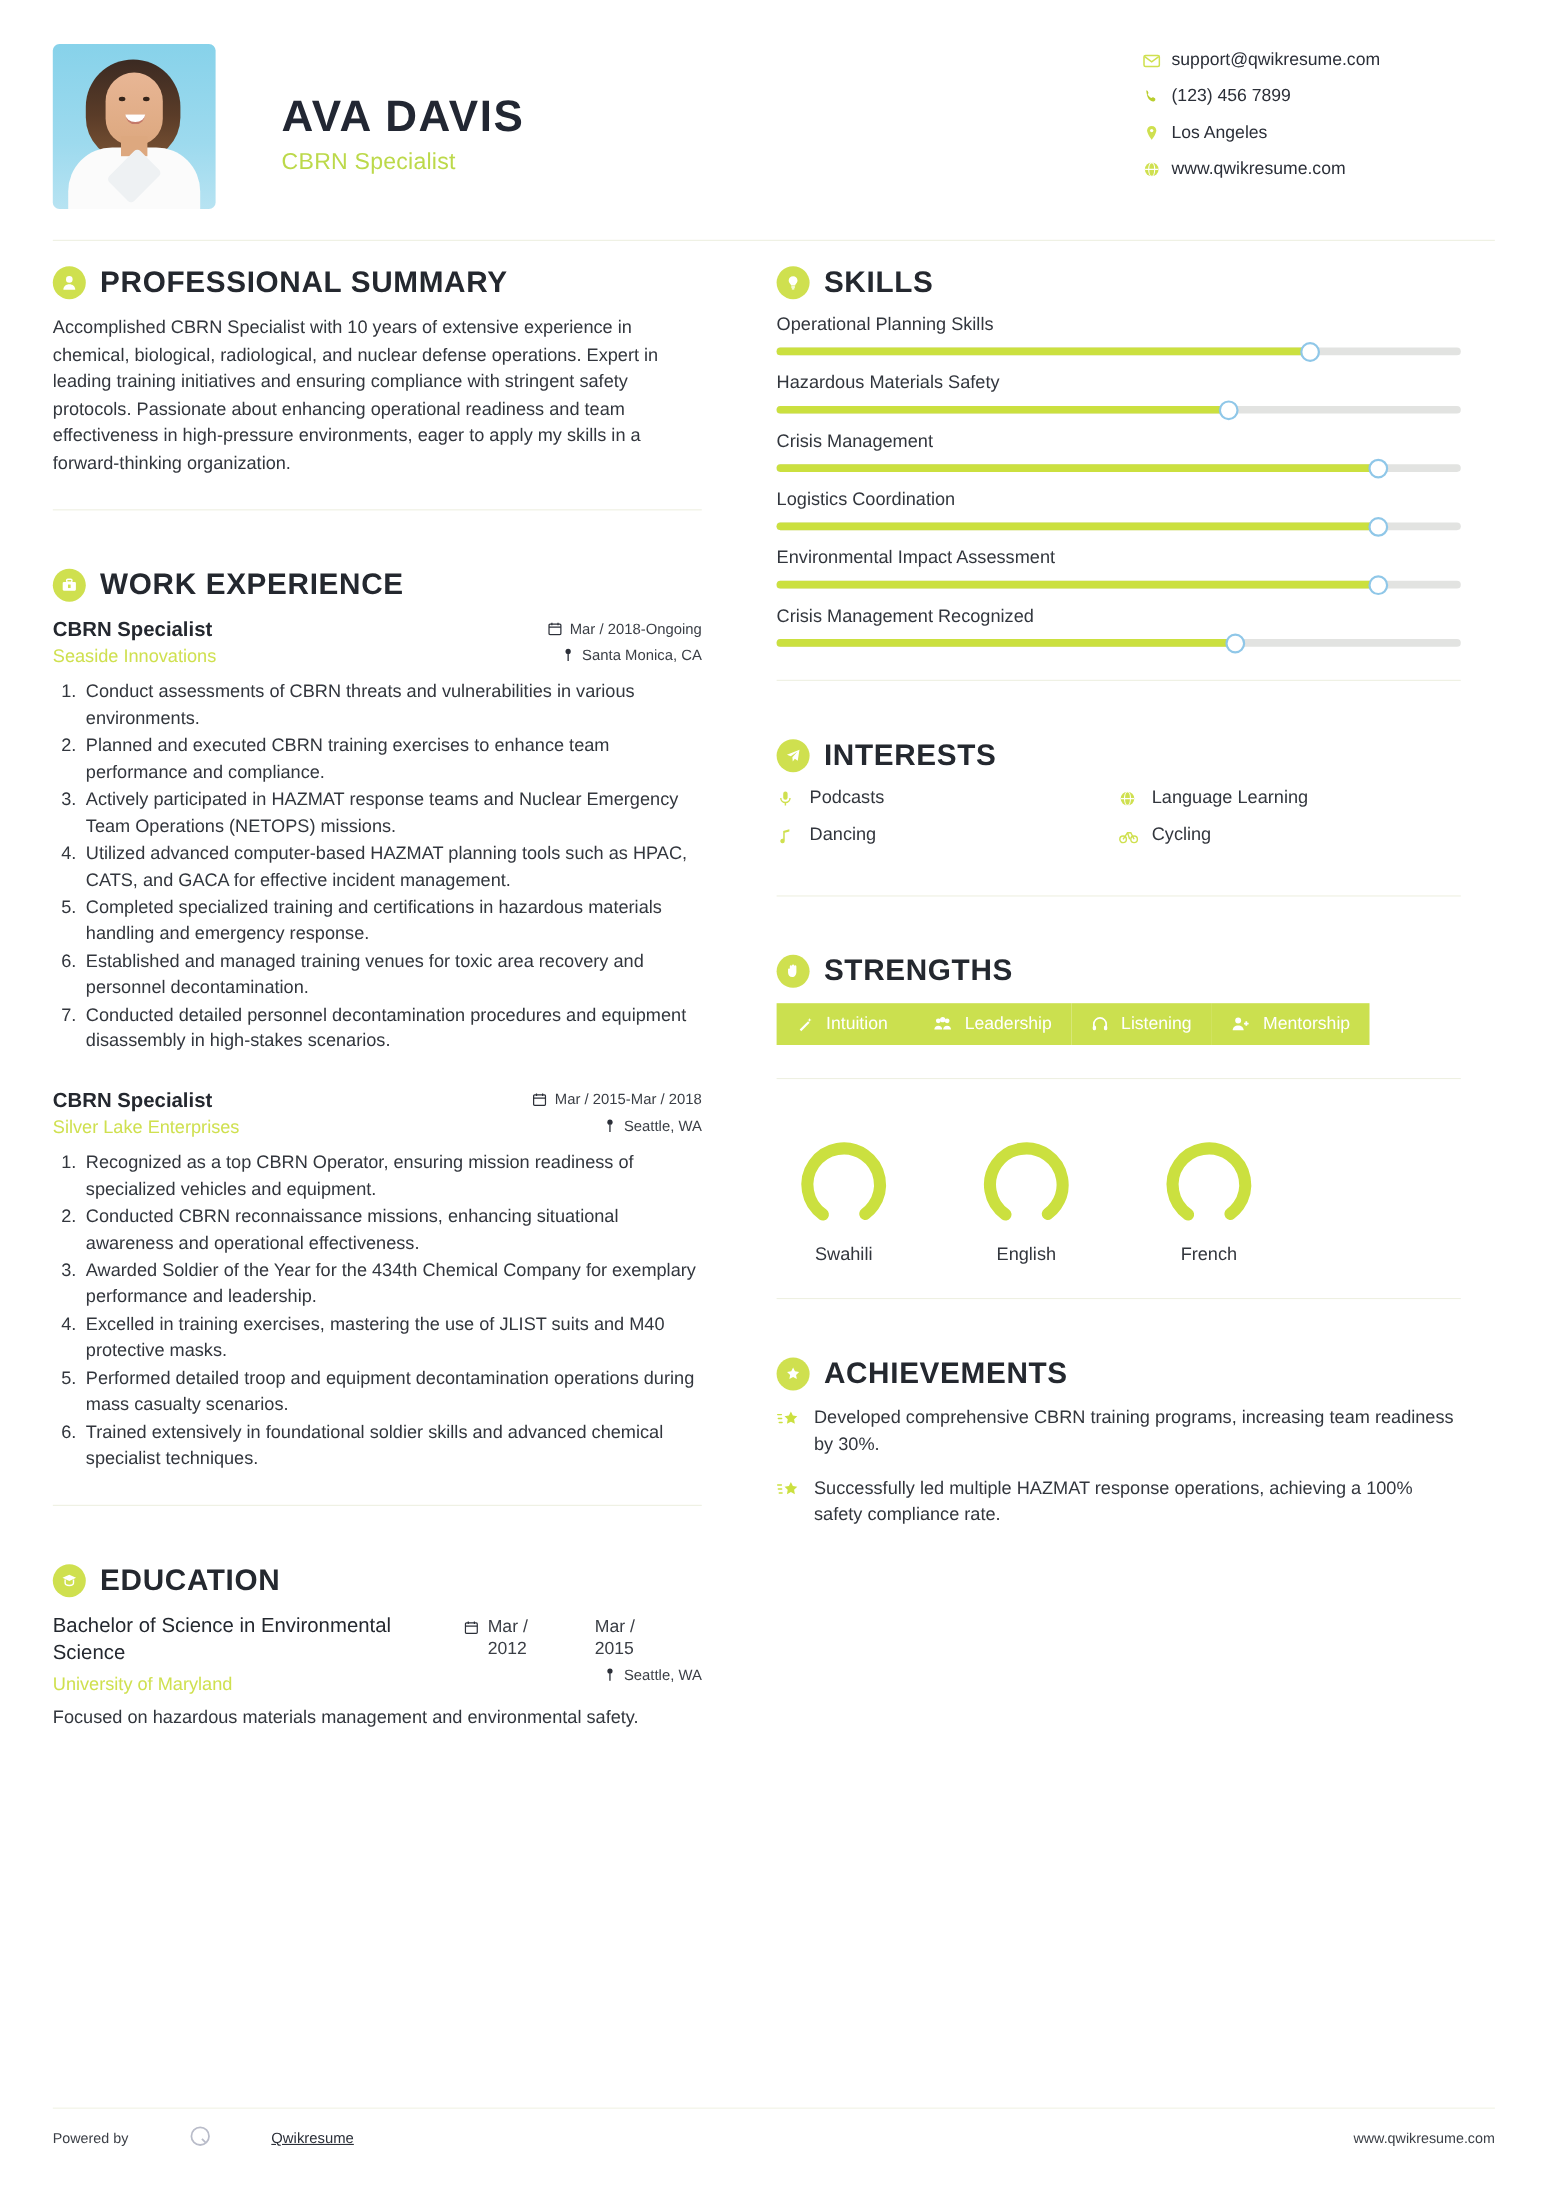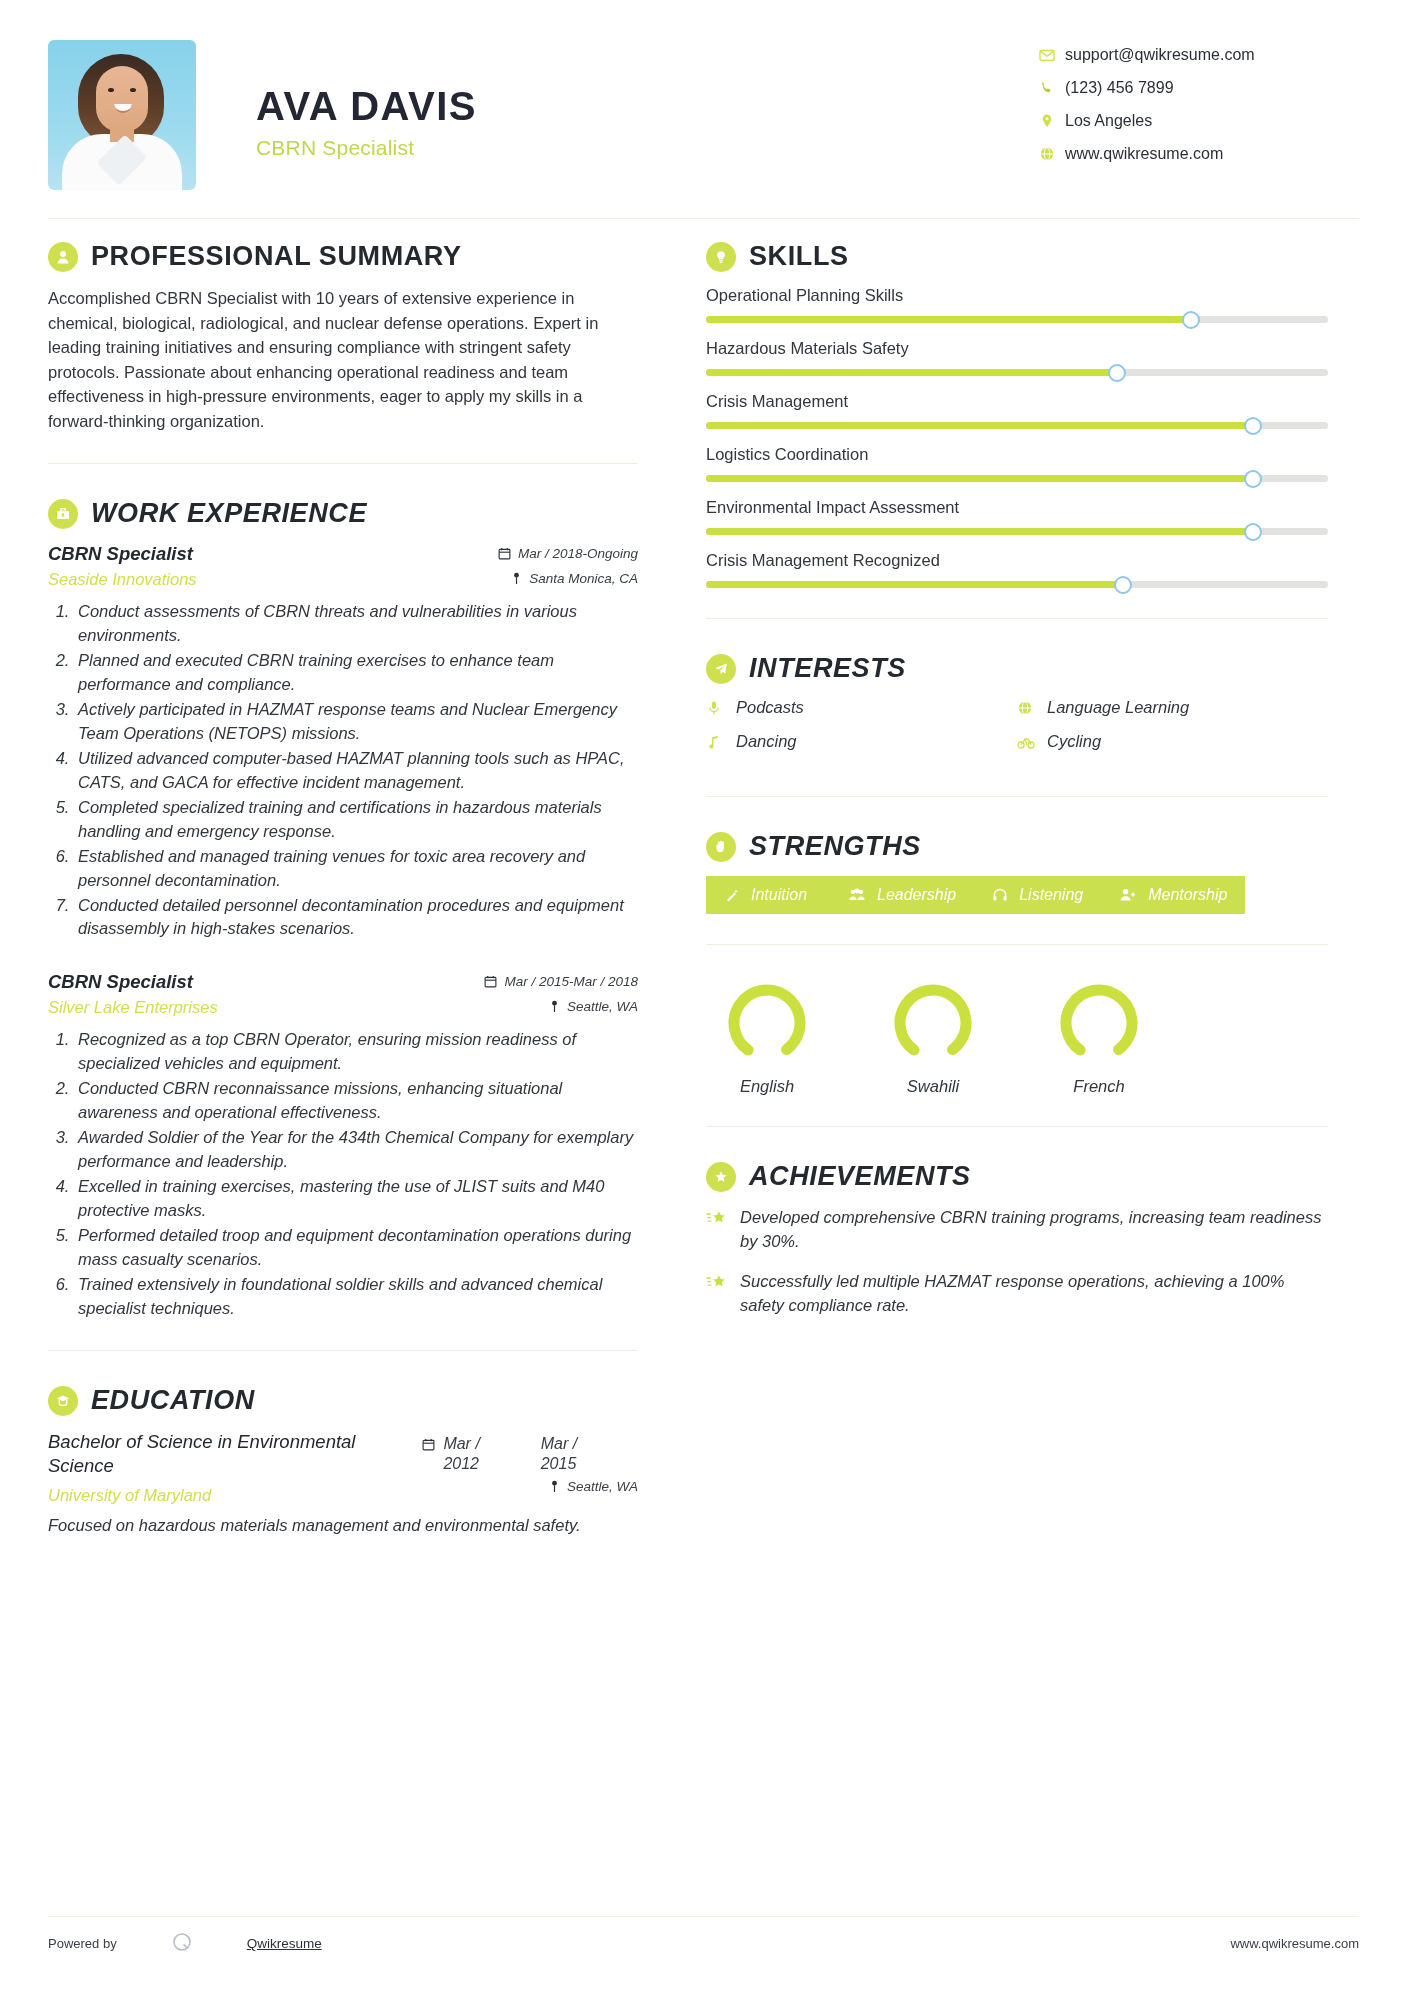--- a/index.html
+++ b/index.html
@@ -79,21 +79,21 @@
   .job + .job { margin-top: 30px; }
   .job-row { display: flex; justify-content: space-between; align-items: baseline; }
   .job-title { font-size: 18.5px; font-weight: 600; color: #24282f; }
   .job-meta { font-size: 13.5px; color: #3a3e45; display: flex; align-items: center; white-space: nowrap; }
   .job-meta .mi { margin-right: 7px; display:flex; }
   .job-company { font-size: 16.5px; color: #cfe04f; margin-top: 5px; }
   .job-sub { display:flex; justify-content: space-between; align-items: baseline; }
   ol.bullets { margin: 11px 0 0 26px; font-size: 16.5px; line-height: 1.45; color: #32363d; }
   ol.bullets li { margin-bottom: 1px; padding-left: 4px; }
 
-  .sec-gap { margin-top: 34px; font-style: italic; }
+  .sec-gap { margin-top: 52px; }
   .hr-soft { border-top: 1.5px solid #eef0e2; margin: 30px 0 0 0; }
 
   
   .edu-row { display:flex; justify-content: space-between; align-items: flex-start; }
   .edu-title { font-size: 18.5px; font-weight: 500; color: #24282f; max-width: 400px; line-height:1.3; }
   .edu-dates { display:flex; align-items:flex-start; font-size: 16px; color:#3a3e45; padding-top:4px; }
   .edu-dates .mi { margin-right: 8px; padding-top:3px; }
   .edu-date-box { line-height:1.25; margin-right:22px; }
   .edu-school { font-size: 16.5px; color: #cfe04f; margin-top: 7px; }
   .edu-desc { font-size: 16.5px; line-height:1.45; color:#32363d; margin-top: 9px; }
@@ -526,27 +526,27 @@
       </div>
 
       <div class="hr-soft"></div>
 
       <div class="sec-gap">
         <div class="langs">
           <div class="lang">
             <svg width="88" height="88" viewBox="0 0 88 88">
               <circle cx="44" cy="44" r="33" fill="none" stroke="#cbe03f" stroke-width="11" stroke-linecap="round" stroke-dasharray="166 208" transform="rotate(125 44 44)"></circle>
             </svg>
-            <div class="lang-name">English</div>
+            <div class="lang-name">Swahili</div>
           </div>
           <div class="lang">
             <svg width="88" height="88" viewBox="0 0 88 88">
               <circle cx="44" cy="44" r="33" fill="none" stroke="#cbe03f" stroke-width="11" stroke-linecap="round" stroke-dasharray="166 208" transform="rotate(125 44 44)"></circle>
             </svg>
-            <div class="lang-name">Swahili</div>
+            <div class="lang-name">English</div>
           </div>
           <div class="lang">
             <svg width="88" height="88" viewBox="0 0 88 88">
               <circle cx="44" cy="44" r="33" fill="none" stroke="#cbe03f" stroke-width="11" stroke-linecap="round" stroke-dasharray="166 208" transform="rotate(125 44 44)"></circle>
             </svg>
             <div class="lang-name">French</div>
           </div>
         </div>
       </div>
 

